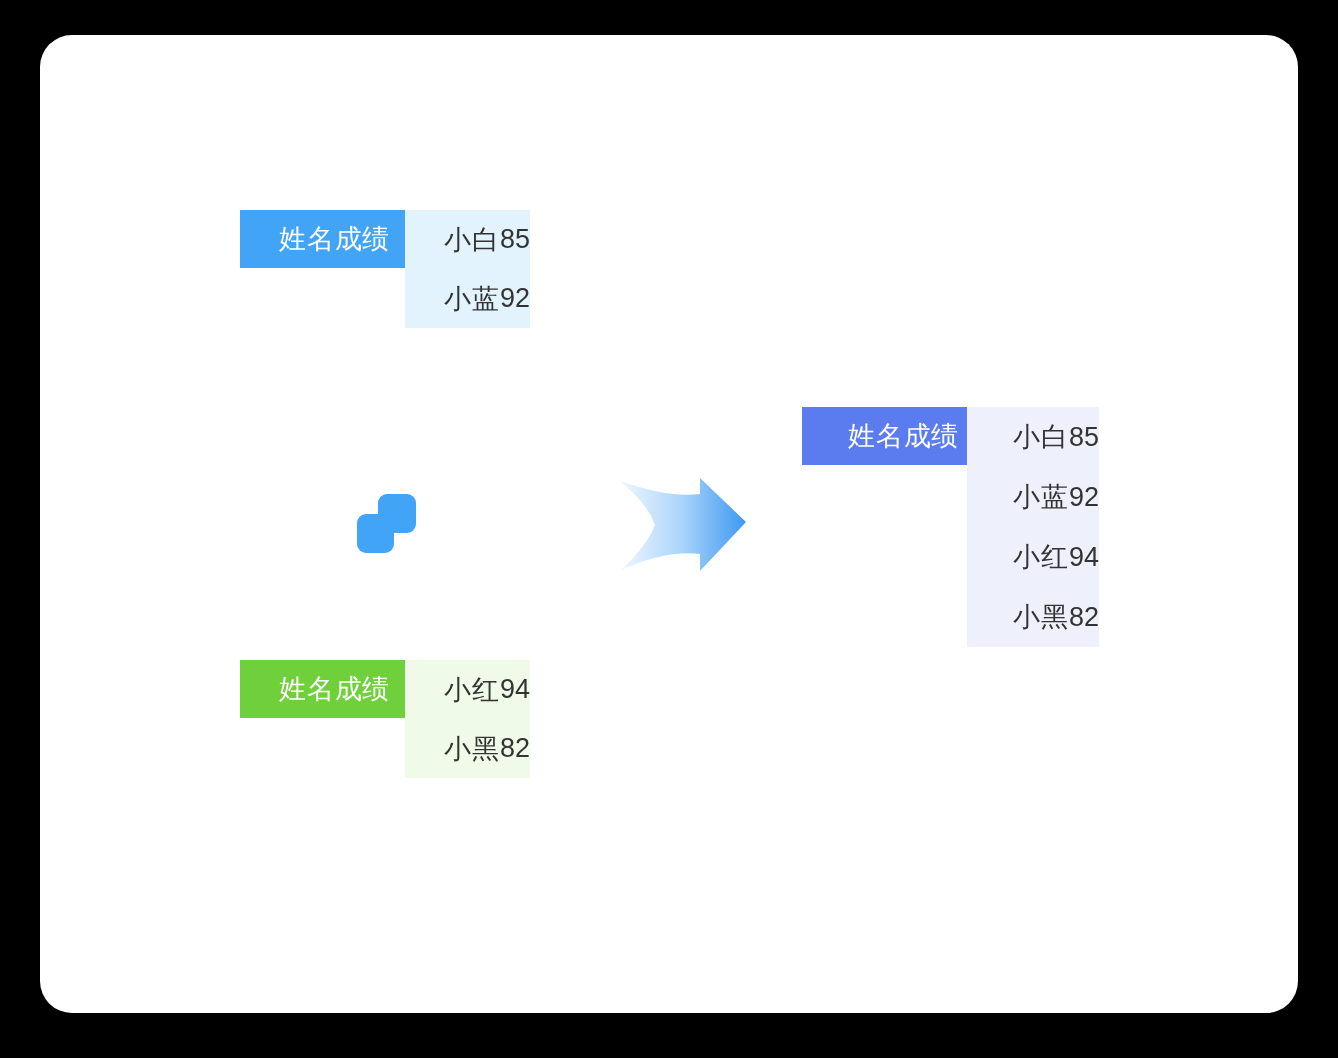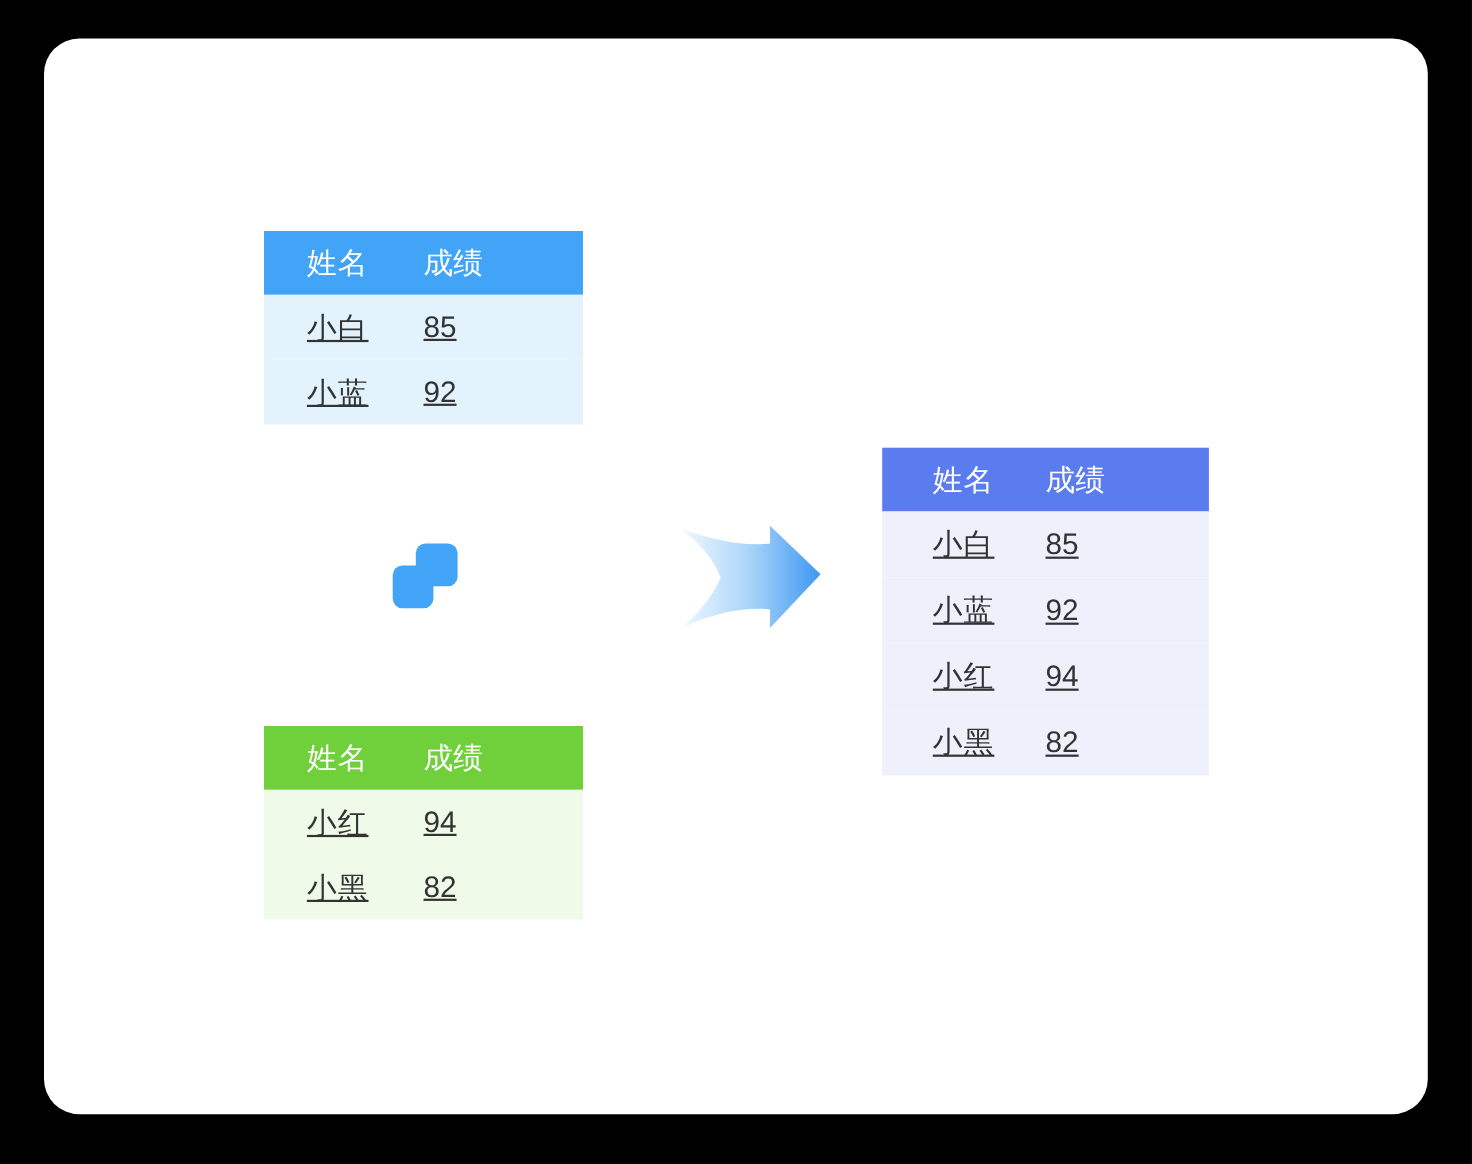--- a/index.html
+++ b/index.html
@@ -22,21 +22,21 @@
     top: 35px;
     width: 1258px;
     height: 978px;
     background: #ffffff;
     border-radius: 32px;
   }
   
   .demo-table {
     position: absolute;
     display: flex;
-    flex-direction: column;
+    flex-direction: row;
   }
   .t-row {
     display: flex;
     align-items: center;
     width: 100%;
   }
   .t-cell {
     flex: 0 0 50%;
     box-sizing: border-box;
     font-size: 27px;
@@ -44,21 +44,20 @@
     white-space: nowrap;
   }
   .t-cell.name { text-align: left; }
   .t-cell.score { text-align: left; letter-spacing: 0; }
   .t-head .t-cell {
     color: var(--header-text, #ffffff);
     font-weight: 400;
   }
   .t-body .t-cell {
     color: var(--body-text, #333333);
-    text-decoration: underline;
   }
   
   .table-blue { left: 240px; top: 210px; width: 290px; }
   .table-blue .t-head { height: 58px; background: var(--table1-header-bg, #42a4f7); }
   .table-blue .t-body .t-row { height: 59px; background: var(--table1-body-bg, #e2f3fd); }
   .table-blue .t-cell.name { padding-left: 39px; }
   
   .table-green { left: 240px; top: 660px; width: 290px; }
   .table-green .t-head { height: 58px; background: var(--table2-header-bg, #70d03c); }
   .table-green .t-body .t-row { height: 59px; background: var(--table2-body-bg, #effae8); }

